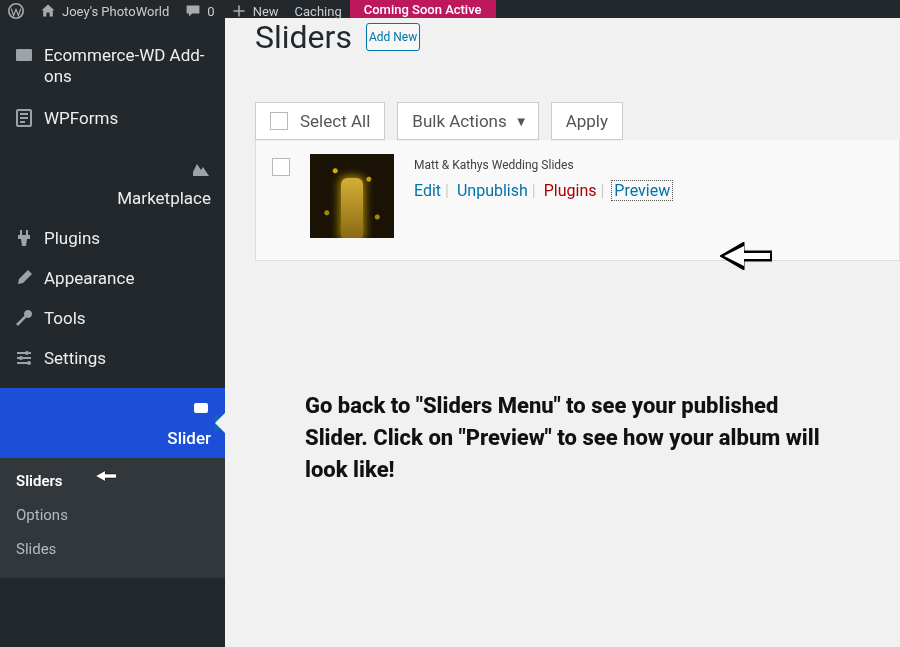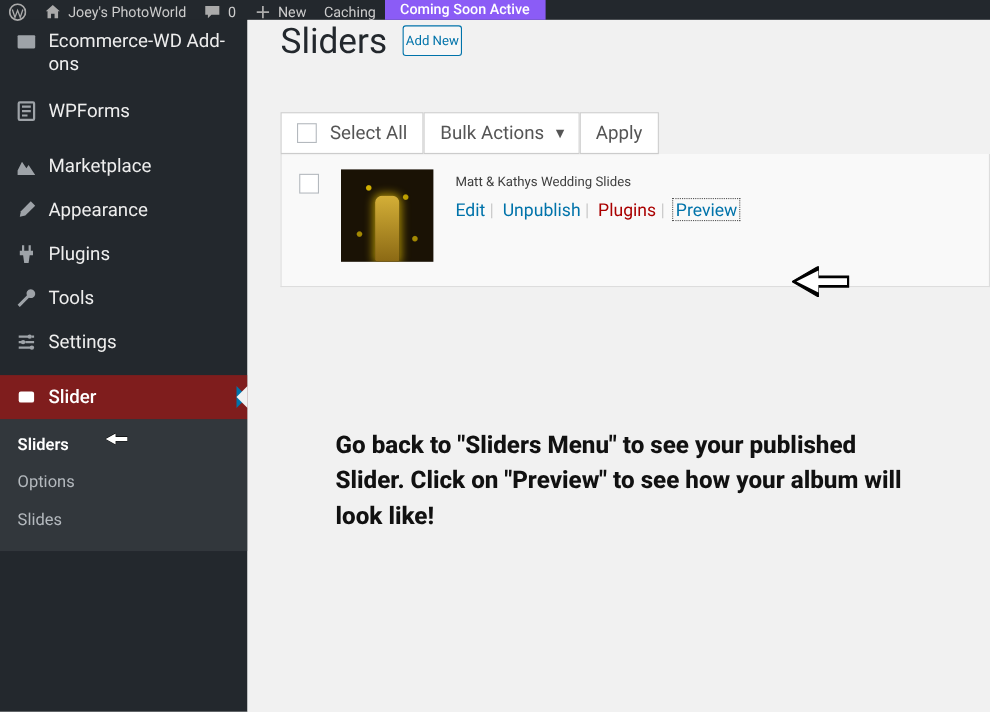--- a/index.html
+++ b/index.html
@@ -1,50 +1,50 @@
 <!DOCTYPE html>
 <html><head>
 <meta charset="utf-8">
 <style>
 * { margin:0; padding:0; box-sizing:border-box; font-family:-apple-system,BlinkMacSystemFont,"Segoe UI",Roboto,Helvetica,Arial,sans-serif; }
 html,body { width:900px; height:647px; overflow:hidden; background:#f1f1f1; }
 
 
 .adminbar { position:absolute; top:0; left:0; right:0; height:18px; background:#23282d; color:#ccc; display:flex; align-items:flex-start; font-size:13px; z-index:5; }
 .adminbar .item { display:flex; align-items:center; height:18px; padding:11px 8px; gap:6px; white-space:nowrap; }
-.adminbar .item.soon { background:#8b5cf6; color:#fff; font-weight:500; padding:0 14px; }
+.adminbar .item.soon { background:#be185d; color:#fff; font-weight:500; padding:0 14px; }
 .adminbar svg { width:16px; height:16px; fill:#aaa; }
 
 
-.sidebar { position:absolute; top:0; left:0; bottom:0; width:225px; background:#23282d; color:#eee; padding-top:18px; }
+.sidebar { position:absolute; top:17px; left:0; bottom:0; width:225px; background:#23282d; color:#eee; padding-top:18px; }
 .sidebar .menu-item { display:flex; align-items:flex-end; gap:10px; padding:10px 14px; font-size:17px; color:#eee; position:relative; }
-.sidebar .menu-item.sep { margin-top:10px; }
+.sidebar .menu-item.sep { margin-top:10px;flex-direction:column; }
 .sidebar .menu-item.ecom { line-height:1.25; align-items:flex-start; }
-.sidebar .menu-item.active { background:#7f1d1d; color:#fff; font-weight:500; }
+.sidebar .menu-item.active { background:#1d4ed8; color:#fff; font-weight:500; }
 .sidebar .menu-item.active::after {
   content:""; position:absolute; right:-10px; top:50%; margin-top:-10px;
   border:10px solid transparent; border-left-color:#0073aa;
 }
 .sidebar .menu-item.active::before {
   content:""; position:absolute; right:0; top:50%; margin-top:-10px;
   border:10px solid transparent; border-right-color:#f1f1f1; z-index:2;
 }
 .sidebar svg { width:20px; height:20px; fill:#9ea3a8; flex:0 0 20px; }
 .sidebar .menu-item.active svg { fill:#fff; }
 .sidebar .submenu { background:#32373c; padding:6px 0 12px 0; }
 .sidebar .submenu .sub { padding:8px 16px; font-size:15px; color:#b4b9be; display:flex; align-items:center; gap:10px; }
 .sidebar .submenu .sub.current { color:#fff; font-weight:600; }
 
 
 .main { position:absolute; top:18px; left:225px; right:0; bottom:0; background:#f1f1f1; padding:0 0 0 30px; overflow:hidden; }
 .page-head { display:flex; align-items:center; gap:14px; margin-top:0; }
 .page-head h1 { font-size:32px; font-weight:400; color:#23282d; }
 .btn-outline { border:1px solid #0073aa; color:#0073aa; background:#f7f7f7; padding:6px 2px; font-size:12px; border-radius:3px; }
 
-.toolbar-row { display:flex; margin-top:46px; align-items:stretch; }
+.toolbar-row { display:flex; gap:12px; margin-top:46px; align-items:stretch; }
 .wp-box { background:#fff; border:1px solid #ccc; padding:8px 14px; display:flex; align-items:center; font-size:17px; color:#555; box-shadow:0 1px 1px rgba(0,0,0,.04); }
 .wp-box.checkbox-only { gap:12px; }
 .wp-box.select-like { gap:8px; padding-right:10px; }
 .wp-box.apply { }
 .chk { width:18px; height:18px; border:1px solid #b4b9be; background:#fff; display:inline-block; }
 
 .list-header { display:flex; align-items:center; gap:20px; background:#fff; border:1px solid #ddd; padding:10px 16px; margin-top:10px; width:100%; }
 .list-header .title-col { color:#0073aa; font-size:17px; display:flex; align-items:center; gap:6px; }
 .list-header .tri { font-size:11px; color:#0073aa; }
 
@@ -128,29 +128,29 @@
     <span>WPForms</span>
   </div>
   <div class="menu-item sep">
     <svg viewBox="0 0 20 20">
         <path d="M2 14l4-8 4 6 2-3 6 9H2z"></path>
       </svg>
     <span>Marketplace</span>
   </div>
   <div class="menu-item">
     <svg viewBox="0 0 20 20">
+        <path d="M6 2v5H4v4h3l1 7h4l1-7h3V7h-2V2h-2v5H8V2z"></path>
+      </svg>
+    <span>Plugins</span>
+  </div>
+  <div class="menu-item">
+    <svg viewBox="0 0 20 20">
         <path d="M14 2l4 4-9 9-5 1 1-5z"></path>
       </svg>
     <span>Appearance</span>
-  </div>
-  <div class="menu-item">
-    <svg viewBox="0 0 20 20">
-        <path d="M6 2v5H4v4h3l1 7h4l1-7h3V7h-2V2h-2v5H8V2z"></path>
-      </svg>
-    <span>Plugins</span>
   </div>
   <div class="menu-item">
     <svg viewBox="0 0 20 20">
         <path d="M14 2a4 4 0 00-3.6 5.7L2 16l2 2 8.3-8.4A4 4 0 1014 2z"></path>
       </svg>
     <span>Tools</span>
   </div>
   <div class="menu-item">
     <svg viewBox="0 0 20 20">
         <path d="M3 5h10M15 5h2M3 10h4M9 10h8M3 15h12M17 15h0" stroke="#9ea3a8" stroke-width="2"></path>

